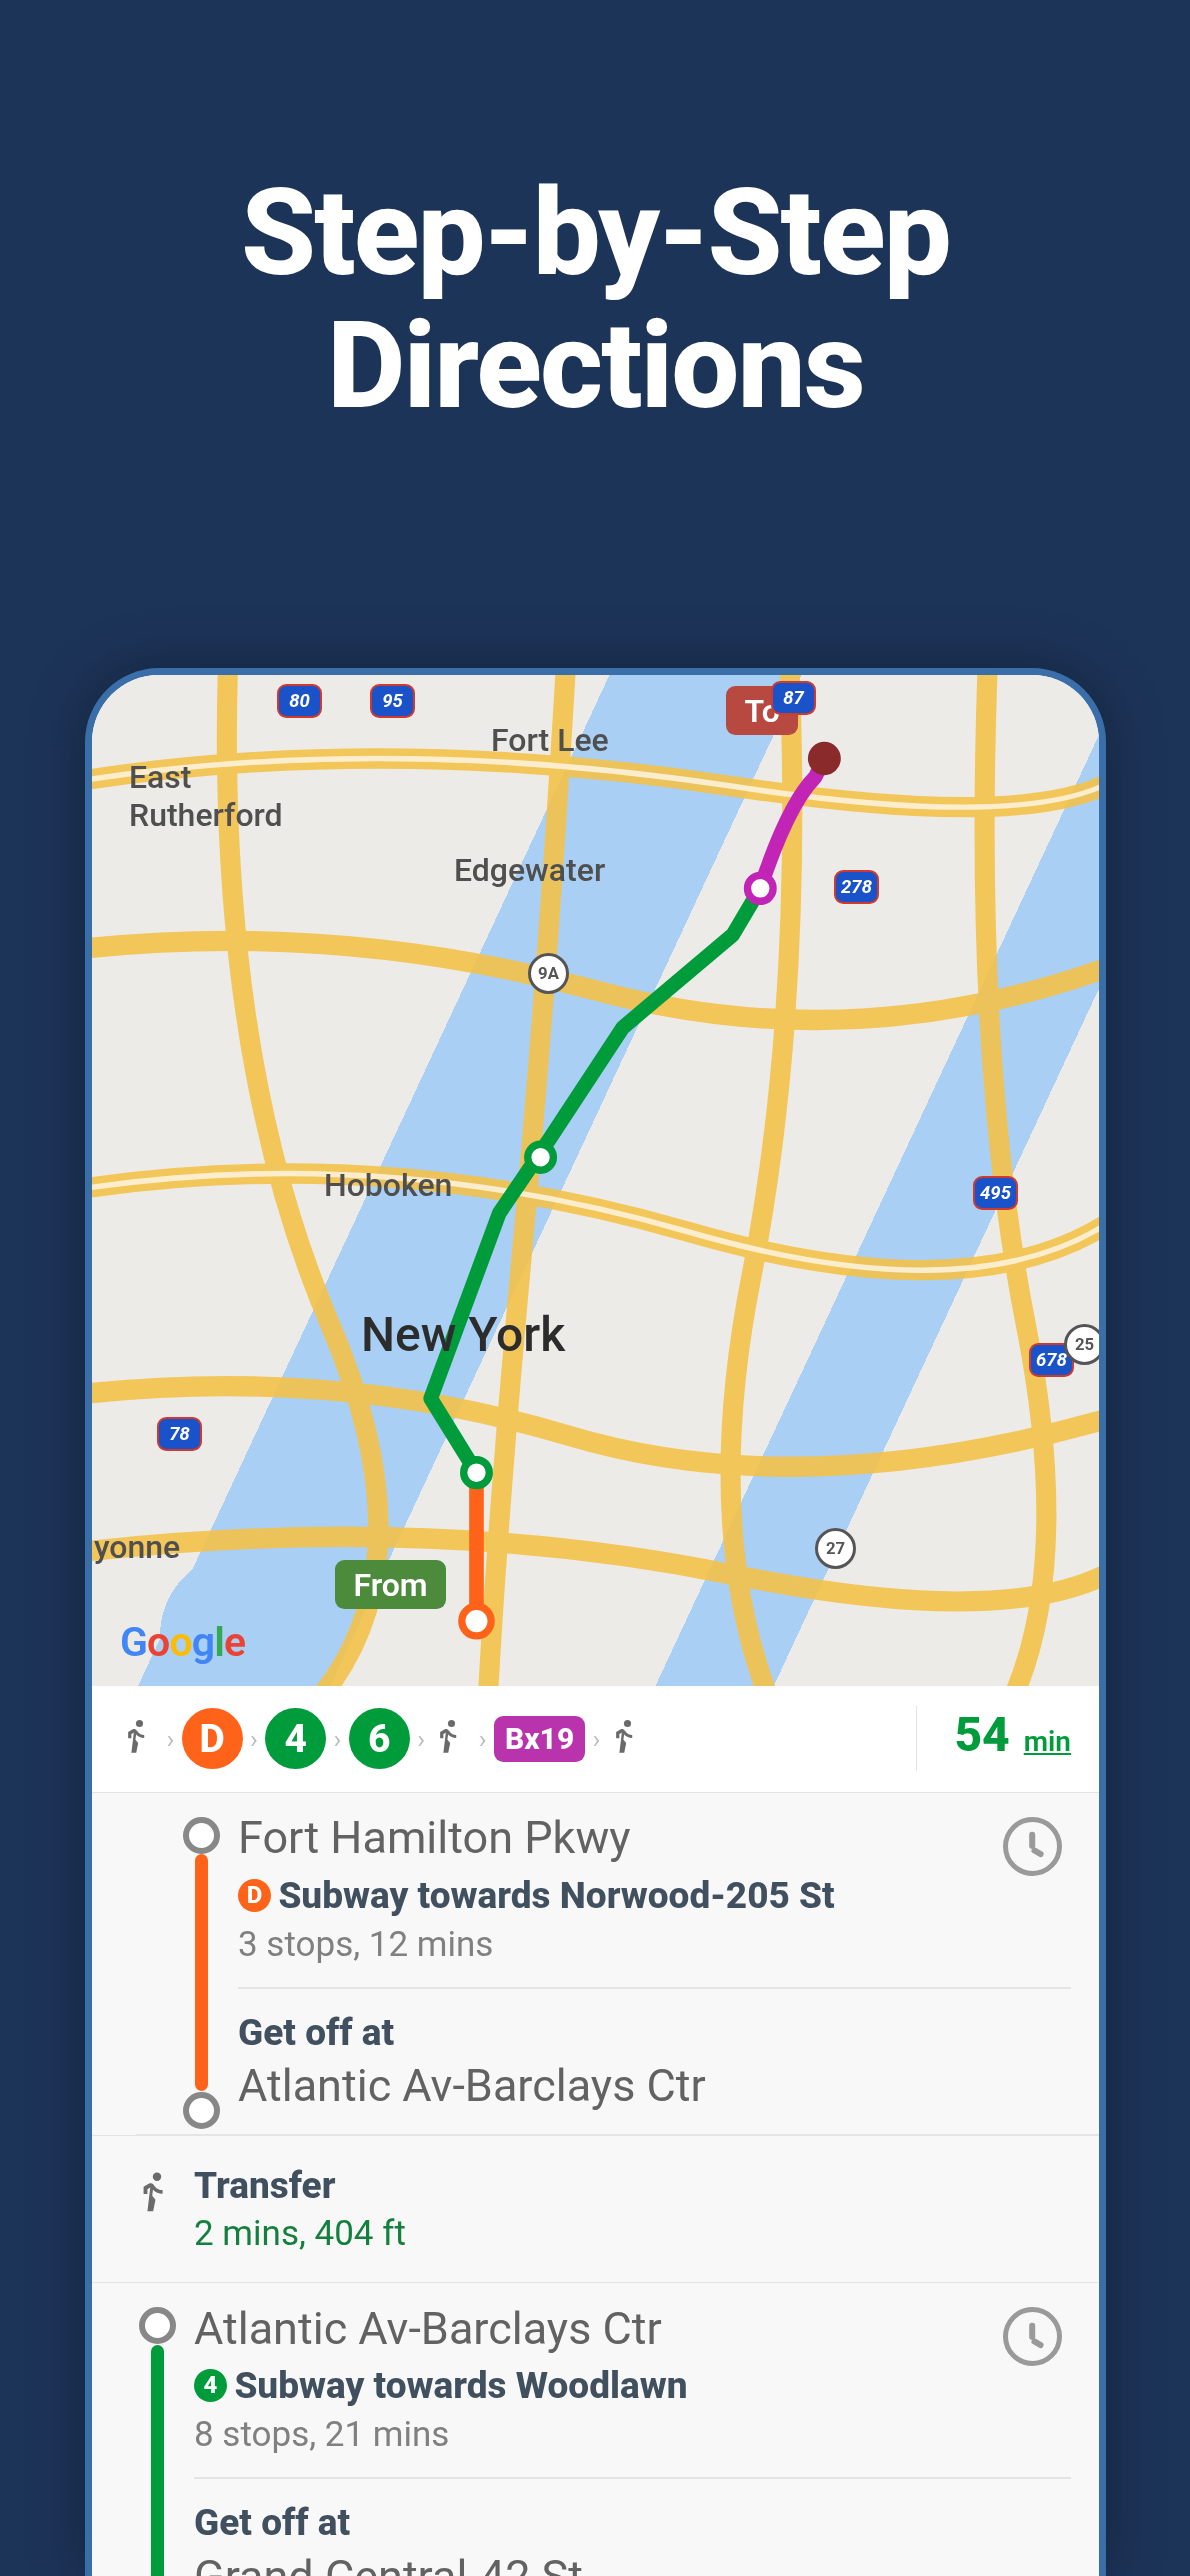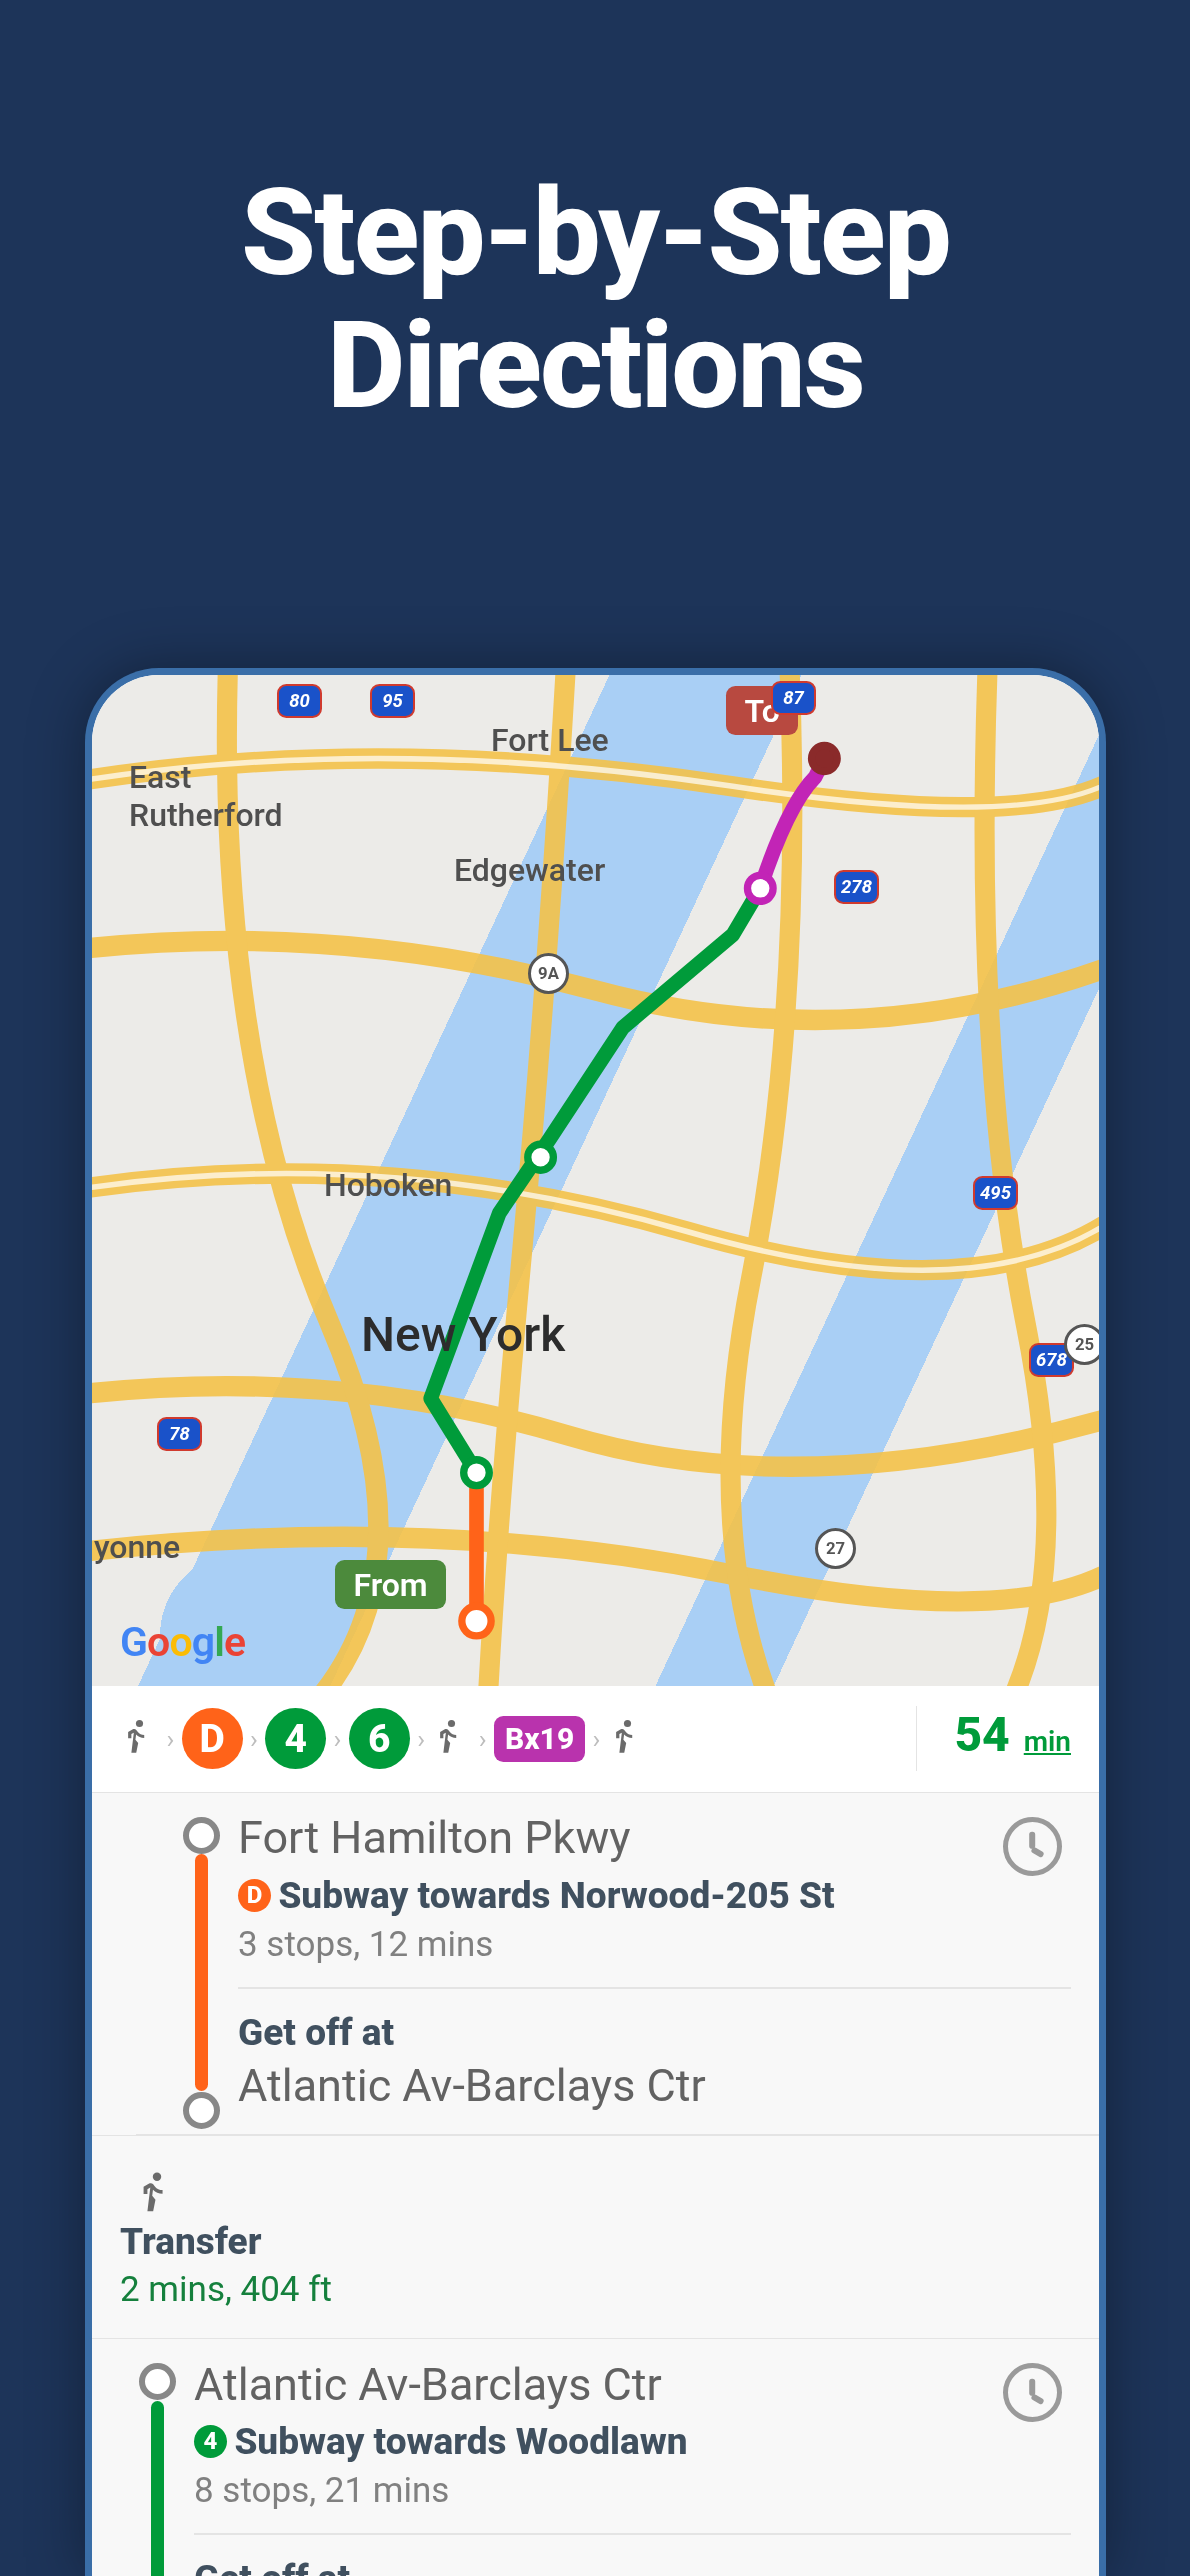--- a/index.html
+++ b/index.html
@@ -79,21 +79,21 @@
   .clock::before { width:16.7px; transform:rotate(-90deg); } .clock::after { width:13px; transform:rotate(30deg); }
   .station { font-size:45px; color:#626262; margin-bottom:9.3px; }
   .subline { display:flex; align-items:center; gap:7.4px; font-size:37px; font-weight:800; color:#40505f; margin-bottom:7.4px; }
   .mini-badge { width:33px; height:33px; border-radius:50%; color:#fff; font-weight:800; font-size:24px; display:inline-flex; align-items:center; justify-content:center; }
   .mini-D { background:#ff6319; } .mini-4 { background:#009b3a; }
   .meta { font-size:35px; color:#808080; margin-bottom:22px; }
   .hr { height:1.9px; background:#e4e4e4; margin:0 0 22px 0; }
   .getoff-label { font-size:37px; font-weight:800; color:#40505f; margin-bottom:5.6px; }
   .getoff-station { font-size:45px; color:#626262; padding-bottom:22px; }
 
-  .transfer { display:flex; align-items:flex-start; padding:28px 28px; border-top:1.9px solid #e4e4e4; border-bottom:1.9px solid #e4e4e4; background:#f8f8f8;flex-direction:column; }
+  .transfer { display:flex; align-items:flex-start; padding:28px 28px; border-top:1.9px solid #e4e4e4; border-bottom:1.9px solid #e4e4e4; background:#f8f8f8; }
   .transfer .icon { width:74px; display:flex; justify-content:center; }
   .transfer .icon svg { width:46px; height:56px; fill:#6b6b6b; }
   .transfer .txt .t1 { font-size:37px; font-weight:800; color:#40505f; margin-bottom:5.6px; }
   .transfer .txt .t2 { font-size:35px; color:#15803d; }
 </style>
 </head>
 <body>
 
 <div class="headline">
   <div>Step-by-Step</div>

